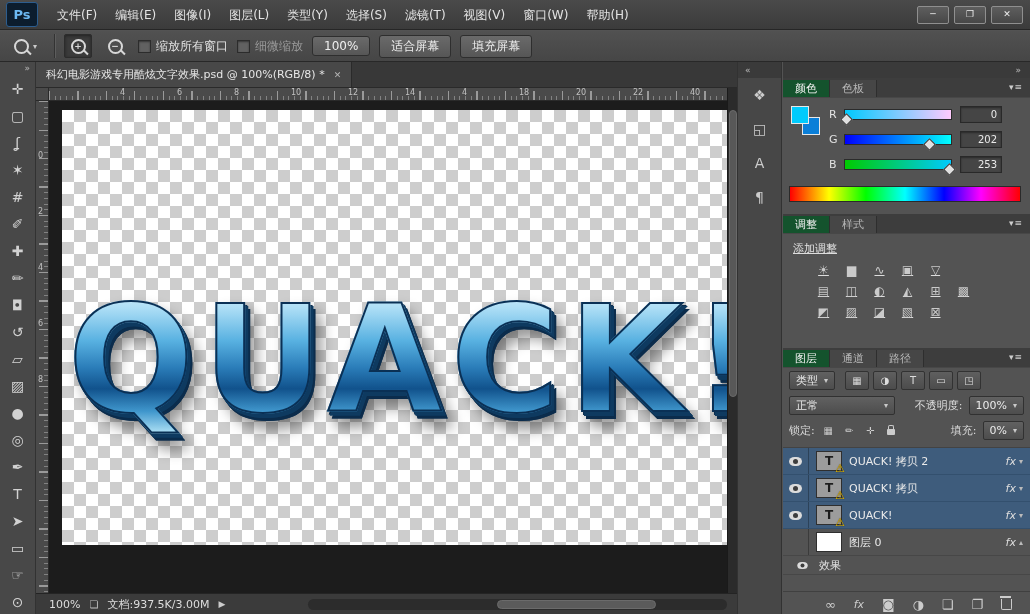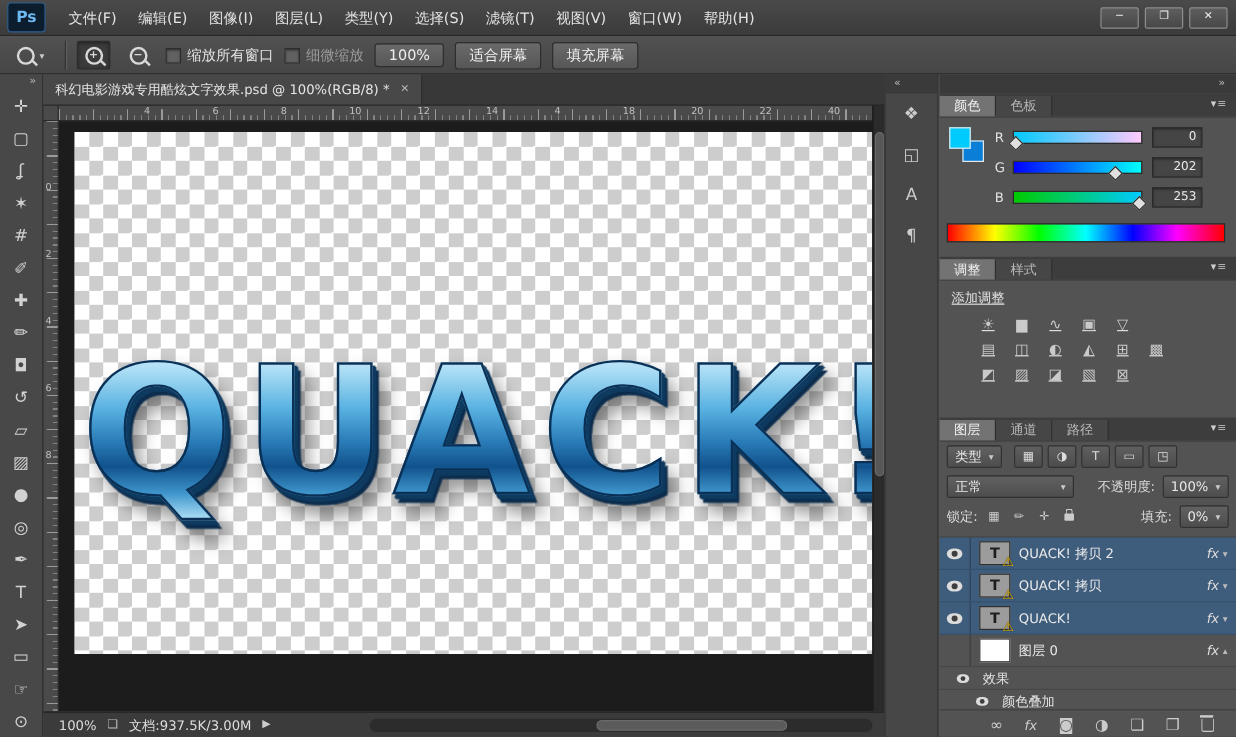--- a/index.html
+++ b/index.html
@@ -90,21 +90,21 @@
          border-left:1px solid #323232;border-right:1px solid #323232;box-sizing:border-box;}
   .chead{height:16px;background:#3a3a3a;padding-left:7px;font-size:9px;color:#bdbdbd;line-height:16px;}
   .cicon{width:100%;height:34px;display:flex;align-items:center;justify-content:center;color:#cccccc;font-size:14px;}
 
   
   .dock{position:absolute;left:783px;top:62px;width:247px;height:552px;background:#535353;}
   .dockhead{height:16px;background:#3a3a3a;text-align:right;padding-right:9px;font-size:9px;color:#bdbdbd;line-height:16px;}
   .ptabs{height:19px;background:#3d3d3d;display:flex;align-items:flex-end;position:relative;border-bottom:1px solid #474747;}
   .ptab{padding:0 12px;font-size:11px;color:#b8b8b8;background:#464646;border-right:1px solid #2e2e2e;
         height:17px;line-height:17px;}
-  .ptab.active{background:#737373;color:#f2f2f2;margin-top:28px;}
+  .ptab.active{background:#14532d;color:#f2f2f2;margin-top:28px;}
   .pmenu{position:absolute;right:7px;top:4px;font-size:9px;color:#cfcfcf;letter-spacing:1px;}
 
   .colorbody{position:relative;height:116px;}
   .fgswatches{position:absolute;left:8px;top:8px;width:34px;height:34px;}
   .swback{position:absolute;left:11px;top:11px;width:16px;height:16px;background:#0b7fd8;border:1px solid #e8e8e8;}
   .swfront{position:absolute;left:0;top:0;width:16px;height:16px;background:#00cbfd;border:1px solid #e8e8e8;}
   .chrow{position:absolute;left:46px;height:18px;display:flex;align-items:center;}
   .chlabel{width:15px;font-size:11px;color:#e2e2e2;}
   .chtrack{position:relative;width:106px;height:9px;border:1px solid #2b2b2b;box-sizing:content-box;}
   .track-r{background:linear-gradient(90deg,#00cafd,#ffcafd);}
@@ -463,26 +463,20 @@
               <span class="fxlbl">fx</span>
               <span class="fxarw">▴</span>
             </span>
         </div>
         <div class="lrow sub">
           <span class="indent1">
               <span class="eye small"></span>
             </span>
           <span class="subname">效果</span>
         </div>
-        <div class="lrow sub">
-          <span class="indent2">
-              <span class="eye small"></span>
-            </span>
-          <span class="subname">颜色叠加</span>
-        </div>
       </div>
 
       <div class="lfooter">
         <span class="ficon">∞</span>
         <span class="ficon fxsm">fx</span>
         <span class="ficon">◙</span>
         <span class="ficon">◑</span>
         <span class="ficon">❏</span>
         <span class="ficon">❐</span>
         <span class="ficon"><span class="trashico"></span></span>

